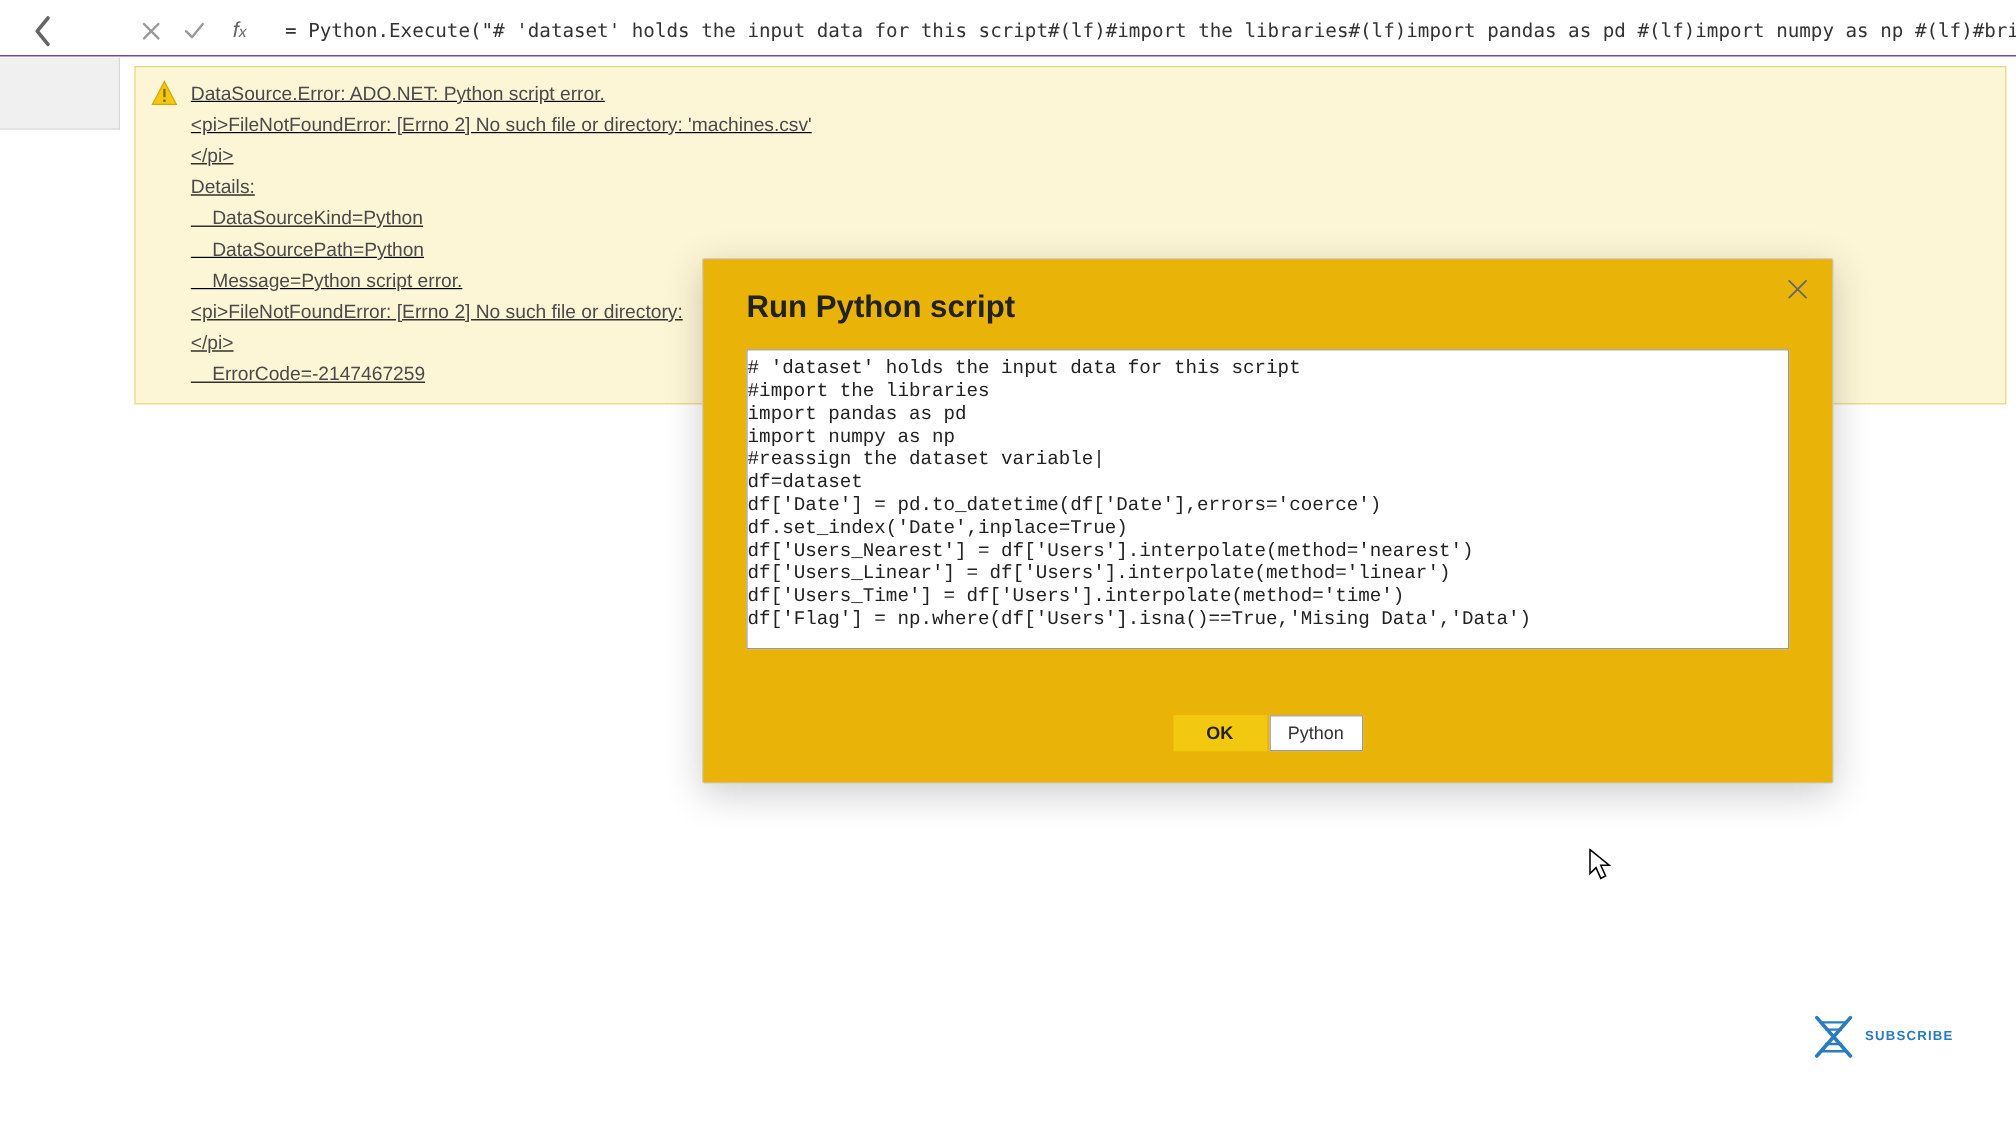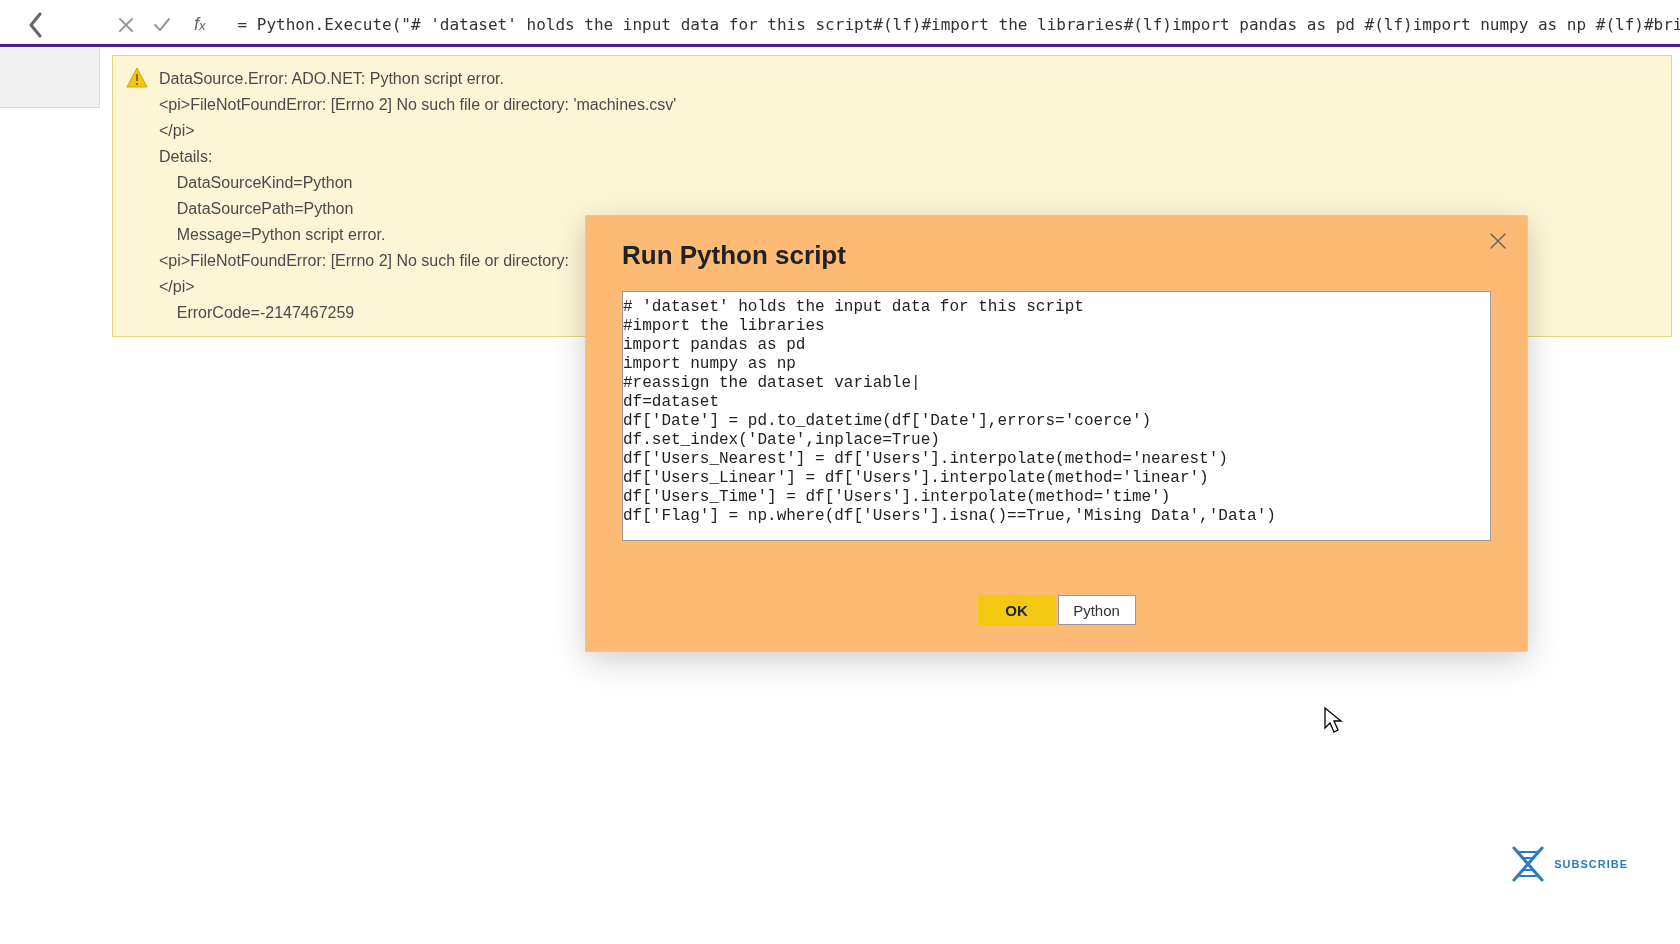--- a/index.html
+++ b/index.html
@@ -18,21 +18,21 @@
 
 
 .top-bar {
   position: absolute;
   top: 5px;
   left: 0;
   right: 0;
   height: 42px;
   display: flex;
   align-items: center;
-  border-bottom: 3px solid #4c1d95;
+  border-bottom: 1px solid #4c1d95;
 }
 
 .back-chevron {
   width: 72px;
   height: 100%;
   display: flex;
   align-items: center;
   justify-content: center;
   color: #666;
   font-size: 28px;
@@ -89,20 +89,21 @@
   position: absolute;
   top: 55px;
   left: 112px;
   right: 8px;
   background: #FDF6D6;
   border: 1px solid #e6d97f;
   padding: 10px 12px;
   display: flex;
   align-items: flex-start;
   gap: 10px;
+  text-decoration: underline;
 }
 .warn-icon {
   width: 24px;
   height: 24px;
   color: #D9A400;
   font-size: 22px;
   flex-shrink: 0;
 }
 .error-text {
   color: #4a4a4a;
@@ -110,21 +111,21 @@
   line-height: 26px;
   white-space: pre;
 }
 
 
 .dialog {
   position: absolute;
   top: 215px;
   left: 585px;
   width: 943px;
-  background: #fdba74;
+  background: #eab308;
   border: 1px solid #ccc;
   box-shadow: 0 8px 32px rgba(0,0,0,0.2);
   border-radius: 2px;
   padding: 24px 36px 26px 36px;
 }
 .dialog-close {
   position: absolute;
   top: 10px;
   right: 14px;
   font-size: 24px;

